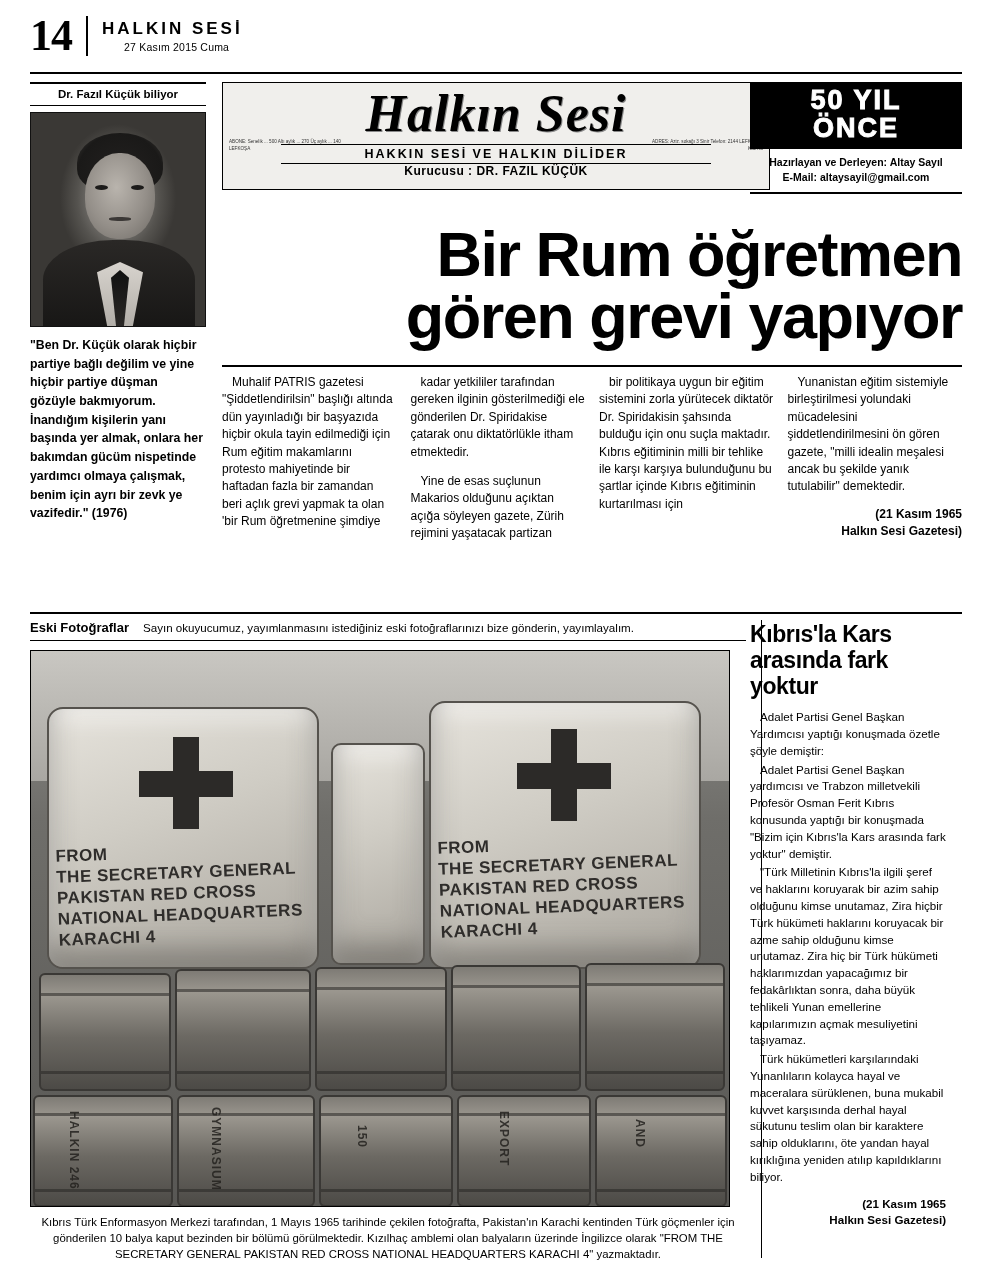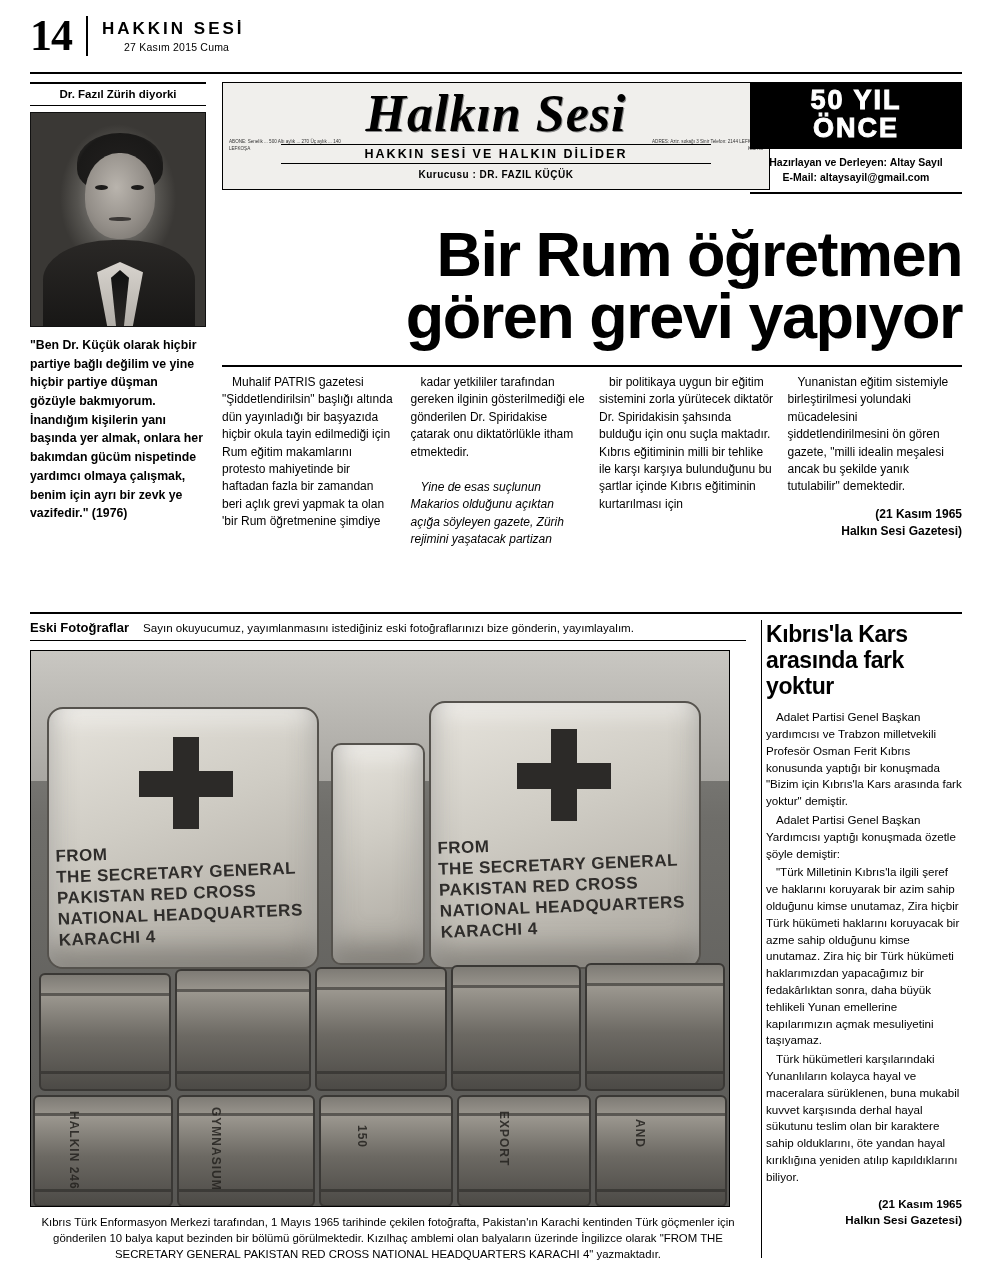--- a/index.html
+++ b/index.html
@@ -167,23 +167,22 @@
     font-size: 12.5px;
     font-weight: bold;
     letter-spacing: 2px;
     border-top: 1px solid #000;
     border-bottom: 1px solid #000;
     padding: 2px 0;
     margin: 2px 58px 0;
   }
   .np-founder {
     text-align: center;
-    font-size: 10px;
-    font-weight: bold;
-    margin-top: 5px;
+    font-size: 12px;
+    font-weight: bold;
     letter-spacing: 0.5px;
   }
   .np-left-meta, .np-right-meta {
     position: absolute;
     top: 56px;
     font-size: 4.6px;
     line-height: 1.5;
     width: 120px;
     color: #333;
   }
@@ -259,21 +258,21 @@
     display: flex;
     gap: 14px;
   }
   .acol {
     width: 178px;
     font-size: 12px;
     line-height: 1.45;
     text-align: left;
   }
   .acol p { margin: 0 0 0; text-indent: 10px; }
-  .acol p + p { margin-top: 18px; font-style: italic; }
+  .acol p + p { margin-top: 12px; }
   .acol .sig {
     text-align: right;
     font-weight: bold;
     margin-top: 10px;
     text-indent: 0;
     line-height: 1.4;
   }
 
   .upper-bottom-rule {
     position: absolute;
@@ -372,21 +371,21 @@
   .photo-caption {
     margin-top: 7px;
     font-size: 11.4px;
     line-height: 1.42;
     text-align: center;
   }
 
   
   .side-col {
     position: absolute;
-    right: 0;
+    right: 16px;
     top: 0;
     width: 196px;
     bottom: 0;
   }
   .side-title {
     font-size: 23px;
     font-weight: bold;
     line-height: 1.12;
     letter-spacing: -0.4px;
     margin-top: 2px;
@@ -406,30 +405,30 @@
     margin-top: 10px;
   }
 </style>
 </head>
 <body>
 
 <div class="masthead">
   <div class="page-number">14</div>
   <div class="masthead-divider"></div>
   <div class="masthead-titleblock">
-    <div class="masthead-title">HAKKIN SESİ</div>
+    <div class="masthead-title">HALKIN SESİ</div>
     <div class="masthead-date">27 Kasım 2015 Cuma</div>
   </div>
 </div>
 <div class="masthead-rule"></div>
 
 <div class="upper">
 
   <div class="left-col">
-    <div class="left-head">Dr. Fazıl Zürih diyorki</div>
+    <div class="left-head">Dr. Fazıl Küçük biliyor</div>
     <div class="portrait">
       <div class="hair"></div>
       <div class="face"></div>
       <div class="eyeL"></div>
       <div class="eyeR"></div>
       <div class="mouth"></div>
       <div class="suit"></div>
       <div class="shirt"></div>
       <div class="tie"></div>
     </div>
@@ -570,22 +569,22 @@
         <div class="drum-label" style="left:50px; top:22px;">AND</div>
       </div>
     </div>
 
     <div class="photo-caption">Kıbrıs Türk Enformasyon Merkezi tarafından, 1 Mayıs 1965 tarihinde çekilen fotoğrafta, Pakistan'ın Karachi kentinden Türk göçmenler için gönderilen 10 balya kaput bezinden bir bölümü görülmektedir. Kızılhaç amblemi olan balyaların üzerinde İngilizce olarak "FROM THE SECRETARY GENERAL PAKISTAN RED CROSS NATIONAL HEADQUARTERS KARACHI 4" yazmaktadır.</div>
   </div>
 
   <div class="side-col">
     <div class="side-title">Kıbrıs'la Kars arasında fark yoktur</div>
     <div class="side-body">
+      <p>Adalet Partisi Genel Başkan Yardımcısı yaptığı konuşmada özetle şöyle demiştir:</p>
       <p>Adalet Partisi Genel Başkan yardımcısı ve Trabzon milletvekili Profesör Osman Ferit Kıbrıs konusunda yaptığı bir konuşmada "Bizim için Kıbrıs'la Kars arasında fark yoktur" demiştir.</p>
-      <p>Adalet Partisi Genel Başkan Yardımcısı yaptığı konuşmada özetle şöyle demiştir:</p>
       <p>"Türk Milletinin Kıbrıs'la ilgili şeref ve haklarını koruyarak bir azim sahip olduğunu kimse unutamaz, Zira hiçbir Türk hükümeti haklarını koruyacak bir azme sahip olduğunu  kimse unutamaz. Zira hiç bir Türk hükümeti haklarımızdan  yapacağımız bir fedakârlıktan sonra, daha büyük tehlikeli Yunan emellerine kapılarımızın açmak mesuliyetini taşıyamaz.</p>
       <p>Türk hükümetleri karşılarındaki Yunanlıların kolayca hayal ve maceralara sürüklenen, buna mukabil kuvvet karşısında derhal hayal sükutunu teslim olan bir karaktere sahip olduklarını, öte yandan hayal kırıklığına yeniden atılıp kapıldıklarını biliyor.</p>
     </div>
     <div class="side-sig">
       <div>(21 Kasım 1965</div>
       <div>Halkın Sesi Gazetesi)</div>
     </div>
   </div>
 </div>
 

